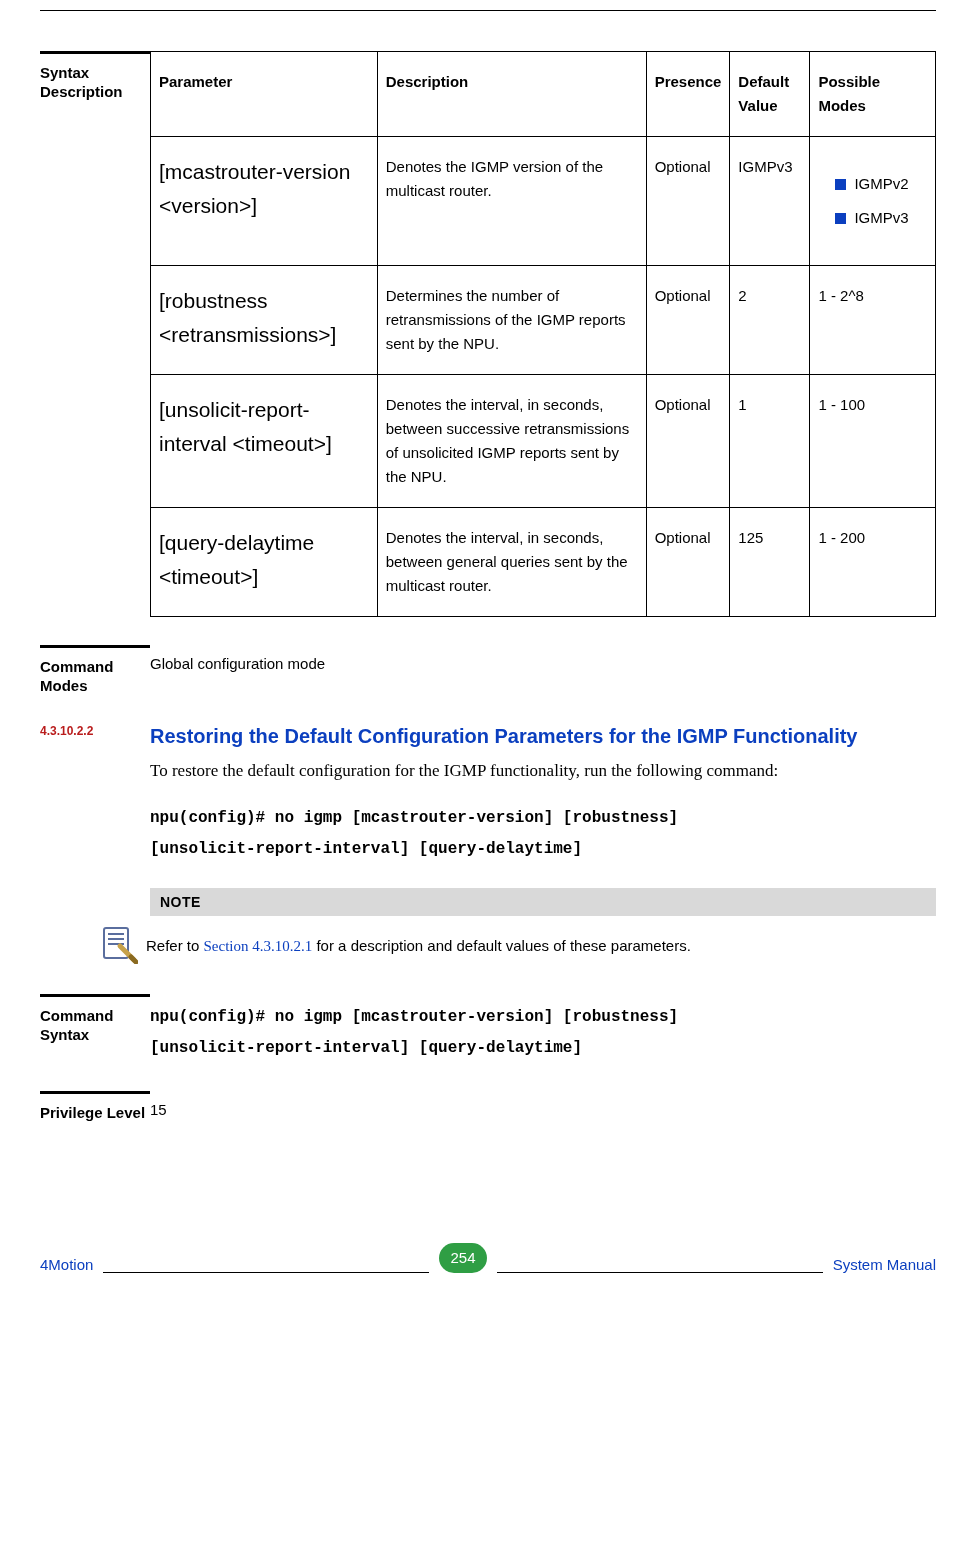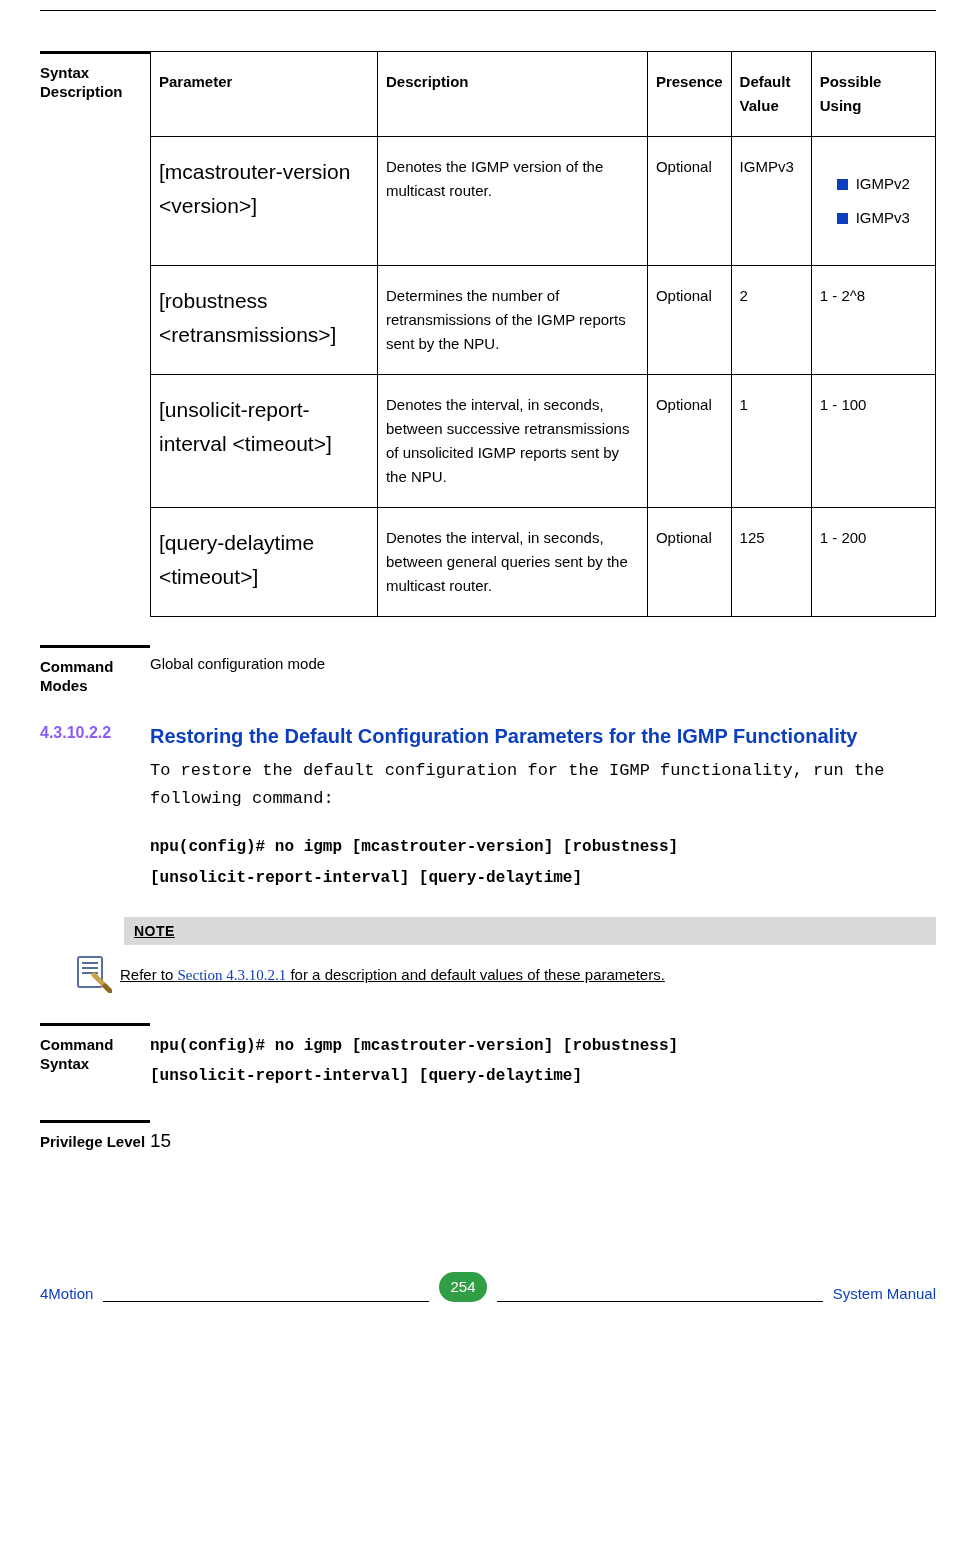--- a/index.html
+++ b/index.html
@@ -11,25 +11,25 @@
   .side-label { width: 110px; flex: 0 0 110px; font-size: 15px; font-weight: bold; color: #000; padding-top: 10px; line-height: 1.25; border-top: 3px solid #000; }
   .main-col { flex: 1 1 auto; }
   table.param { border-collapse: collapse; width: 100%; font-size: 15px; }
   table.param th, table.param td { border: 1px solid #000; padding: 18px 8px; text-align: left; vertical-align: top; line-height: 1.6; }
   table.param th { font-weight: bold; background: #fff; }
   td.code { font-family: Liberation Sans, sans-serif; font-size: 21px; }
   .bullet-list { list-style: none; padding: 0; margin: 17px; }
   .bullet-list li { display: flex; align-items: center; margin-bottom: 10px; }
   .sq { width: 11px; height: 11px; background: #0b3fbf; margin-right: 8px; flex: 0 0 11px; }
   .section-num-row { display: flex; align-items: flex-start; margin: 18px 0 8px 0; }
-  .section-num { width: 110px; flex: 0 0 110px; color: #8b5cf6; font-weight: bold; font-size: 16px; }
+  .section-num { width: 110px; flex: 0 0 110px; color: #b91c1c; font-weight: bold; font-size: 12px; }
   .section-title { color: #0b3fbf; font-weight: bold; font-size: 20px; line-height: 1.25; }
-  .body-text { font-family: Liberation Mono, monospace; font-size: 17px; line-height: 1.7; margin: 6px 0 18px 110px; }
+  .body-text { font-family: Liberation Serif, serif; font-size: 17px; line-height: 1.7; margin: 6px 0 18px 110px; }
   .cmd-block { font-family: "Courier New", monospace; font-size: 16px; font-weight: bold; line-height: 1.9; margin: 0 0 24px 110px; }
-  .note-wrap { margin: 0 0 26px 84px; text-decoration: underline; }
+  .note-wrap { margin: 0 0 26px 110px; }
   .note-bar { background: #d9d9d9; padding: 6px 10px; font-weight: bold; font-size: 14px; letter-spacing: .5px; }
   .note-row { display: flex; align-items: center; margin-top: 8px; }
   .note-icon { width: 40px; flex: 0 0 40px; margin-right: 8px; margin-left: -52px; }
   .note-text { font-size: 15px; line-height: 1.5; }
   .note-text .link { color: #0b3fbf; font-family: Georgia, serif; }
   .cmd-syntax-code { font-family: "Courier New", monospace; font-size: 16px; font-weight: bold; line-height: 1.9; }
   .footer { display: flex; align-items: flex-end; justify-content: space-between; margin-top: 120px; padding: 0 0 20px 0; font-size: 15px; }
   .footer .left, .footer .right { color: #0b3fbf; }
   .footer .pill { background: #2f9e44; color: #fff; border-radius: 999px; width: 48px; height: 30px; display: flex; align-items: center; justify-content: center; font-size: 15px; }
   .footer .rule { flex: 1; border-top: 1px solid #000; margin: 0 10px; }
@@ -43,21 +43,21 @@
   <div class="two-col">
     <div class="side-label">Syntax Description</div>
     <div class="main-col">
       <table class="param">
         <thead>
           <tr>
             <th>Parameter</th>
             <th>Description</th>
             <th>Presence</th>
             <th>Default Value</th>
-            <th>Possible Using</th>
+            <th>Possible Modes</th>
           </tr>
         </thead>
         <tbody>
           <tr>
             <td class="code">[mcastrouter-version &lt;version&gt;]</td>
             <td>Denotes the IGMP version of the multicast router.</td>
             <td>Optional</td>
             <td>IGMPv3</td>
             <td>
               <ul class="bullet-list">
@@ -135,21 +135,21 @@
   <div class="two-col">
     <div class="side-label">Command Syntax</div>
     <div class="main-col cmd-syntax-code" style="padding-top:8px;">
       <div>npu(config)# no igmp [mcastrouter-version] [robustness]</div>
       <div>[unsolicit-report-interval] [query-delaytime]</div>
     </div>
   </div>
 
   <div class="two-col">
     <div class="side-label">Privilege Level</div>
-    <div class="main-col" style="padding-top:10px; font-size:19px;">15</div>
+    <div class="main-col" style="padding-top:10px; font-size:15px;">15</div>
   </div>
 
   <div class="footer">
     <span class="left">4Motion</span>
     <span class="rule"></span>
     <span class="pill">254</span>
     <span class="rule"></span>
     <span class="right">System Manual</span>
   </div>
 </div>

